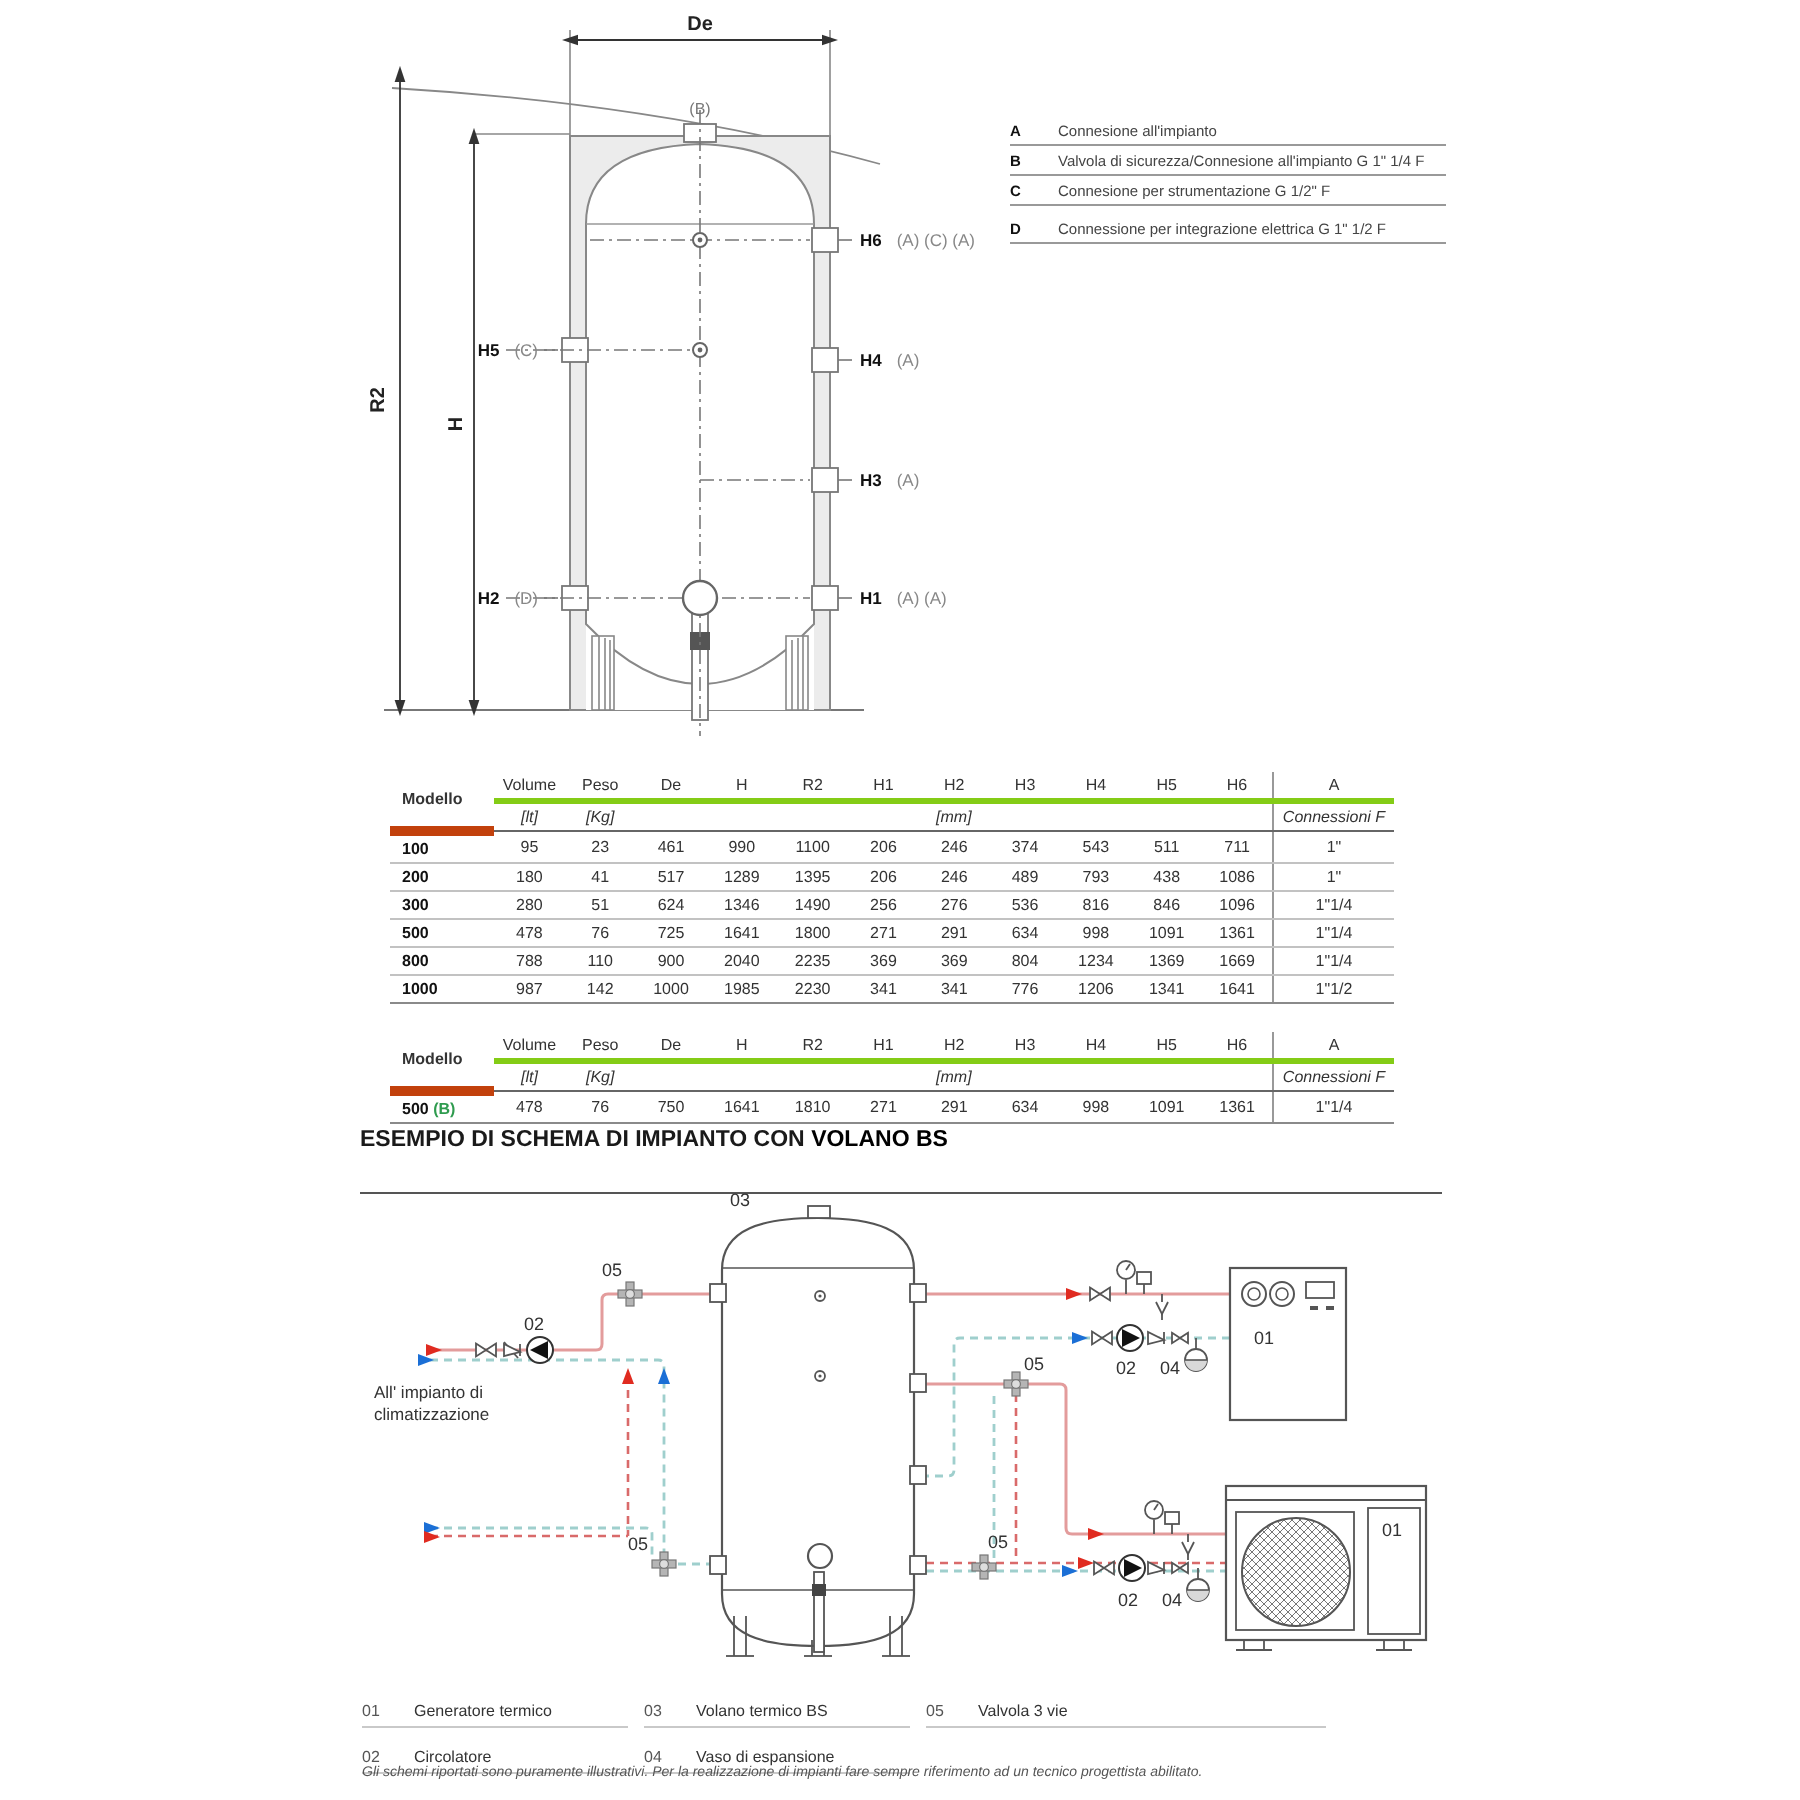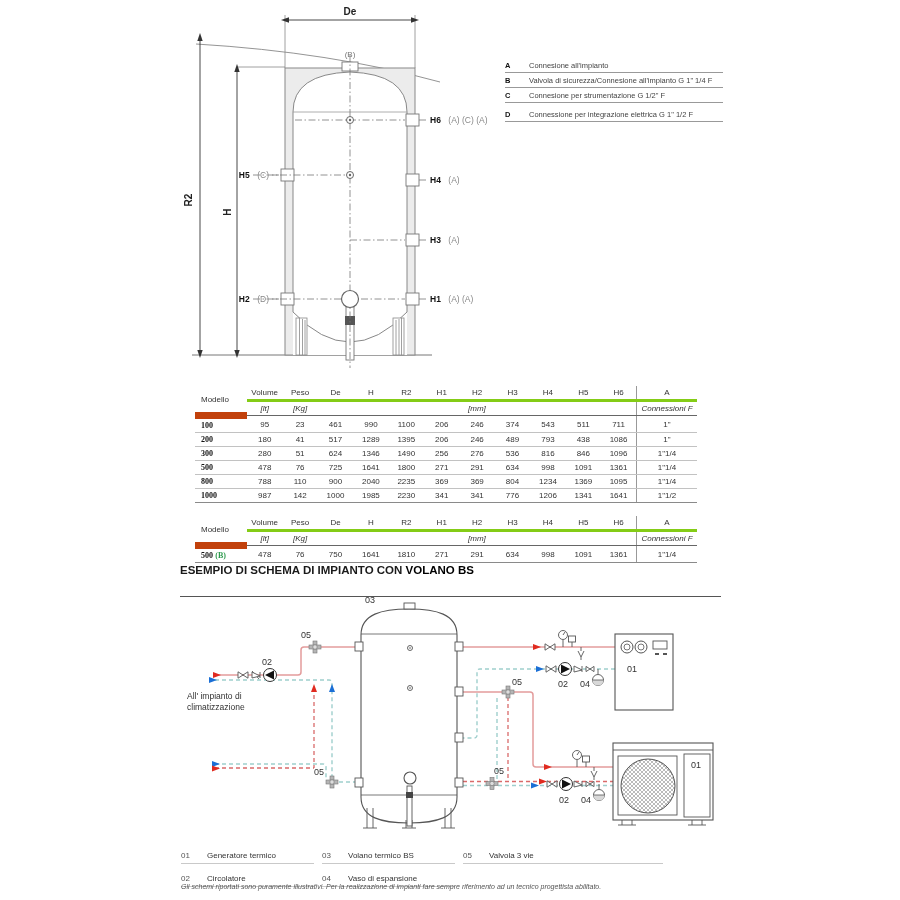--- a/index.html
+++ b/index.html
@@ -20,24 +20,24 @@
   .conn-desc{color:#444;}
   
   .spec{position:absolute;left:195px;width:502px;border-collapse:collapse;
         font-size:8px;color:#333;table-layout:fixed;}
   .spec th{font-weight:normal;color:#333;}
   .spec th,.spec td{padding:2px 0;text-align:center;white-space:nowrap;}
   .spec .mod{width:46px;text-align:left;padding-left:6px;}
   .spec .acol{width:60px;border-left:1px solid #999;}
   .spec .hr1 th.u{border-bottom:3px solid #84cc16;}
   .spec .hr2 th{border-bottom:1px solid #666;font-style:italic;}
-  .spec th.mod{border-bottom:7px solid #c2410c;vertical-align:middle;}
+  .spec th.mod{border-bottom:5px solid #c2410c;vertical-align:middle;font-weight:bold;}
   .spec tbody td{border-bottom:1px solid #c2c2c2;}
   .spec tbody tr:last-child td{border-bottom:1px solid #8a8a8a;}
-  .b{font-weight:bold;color:#111;font-family:Liberation Serif, serif;}
+  .b{font-weight:bold;color:#111;}
   .green{color:#2e9b4e;}
   #table-main{top:386px;}
   #table-variant{top:516px;}
   
   .schema-title{position:absolute;left:180px;top:564px;width:541px;
                 border-bottom:1px solid #555;padding-bottom:20px;
                 font-size:11.5px;color:#1a1a1a;font-weight:bold;}
   .schema-title .xb{font-weight:900;color:#000;}
   
   .pipe-caption{position:absolute;left:187px;top:691px;font-size:8.5px;
@@ -267,21 +267,21 @@
         <td>788</td>
         <td>110</td>
         <td>900</td>
         <td>2040</td>
         <td>2235</td>
         <td>369</td>
         <td>369</td>
         <td>804</td>
         <td>1234</td>
         <td>1369</td>
-        <td>1095</td>
+        <td>1669</td>
         <td class="acol">1"1/4</td>
       </tr>
       <tr>
         <td class="mod b">1000</td>
         <td>987</td>
         <td>142</td>
         <td>1000</td>
         <td>1985</td>
         <td>2230</td>
         <td>341</td>

